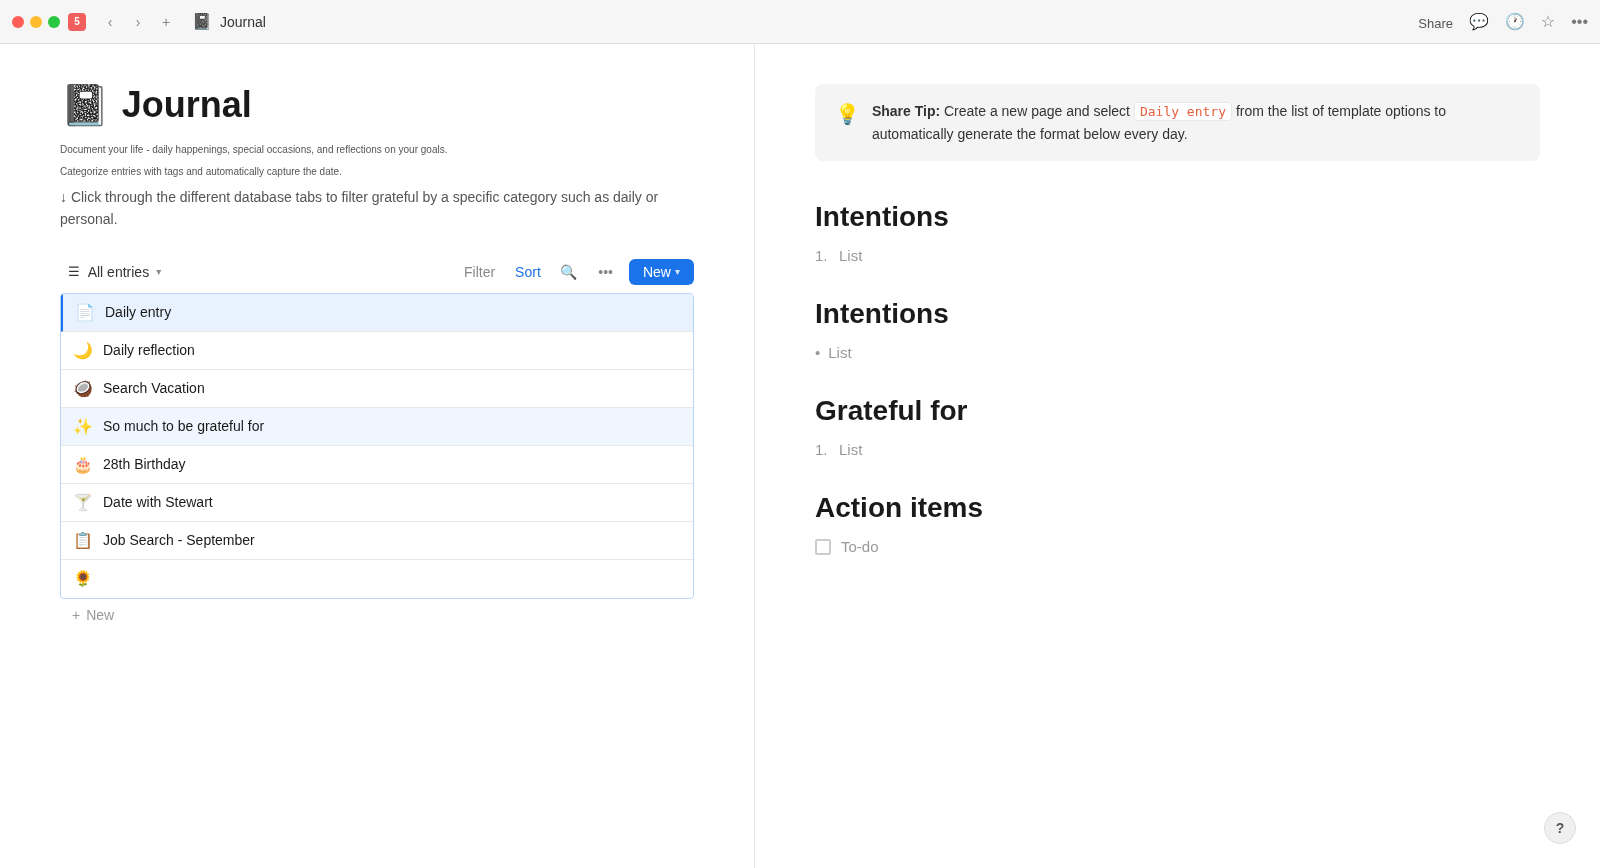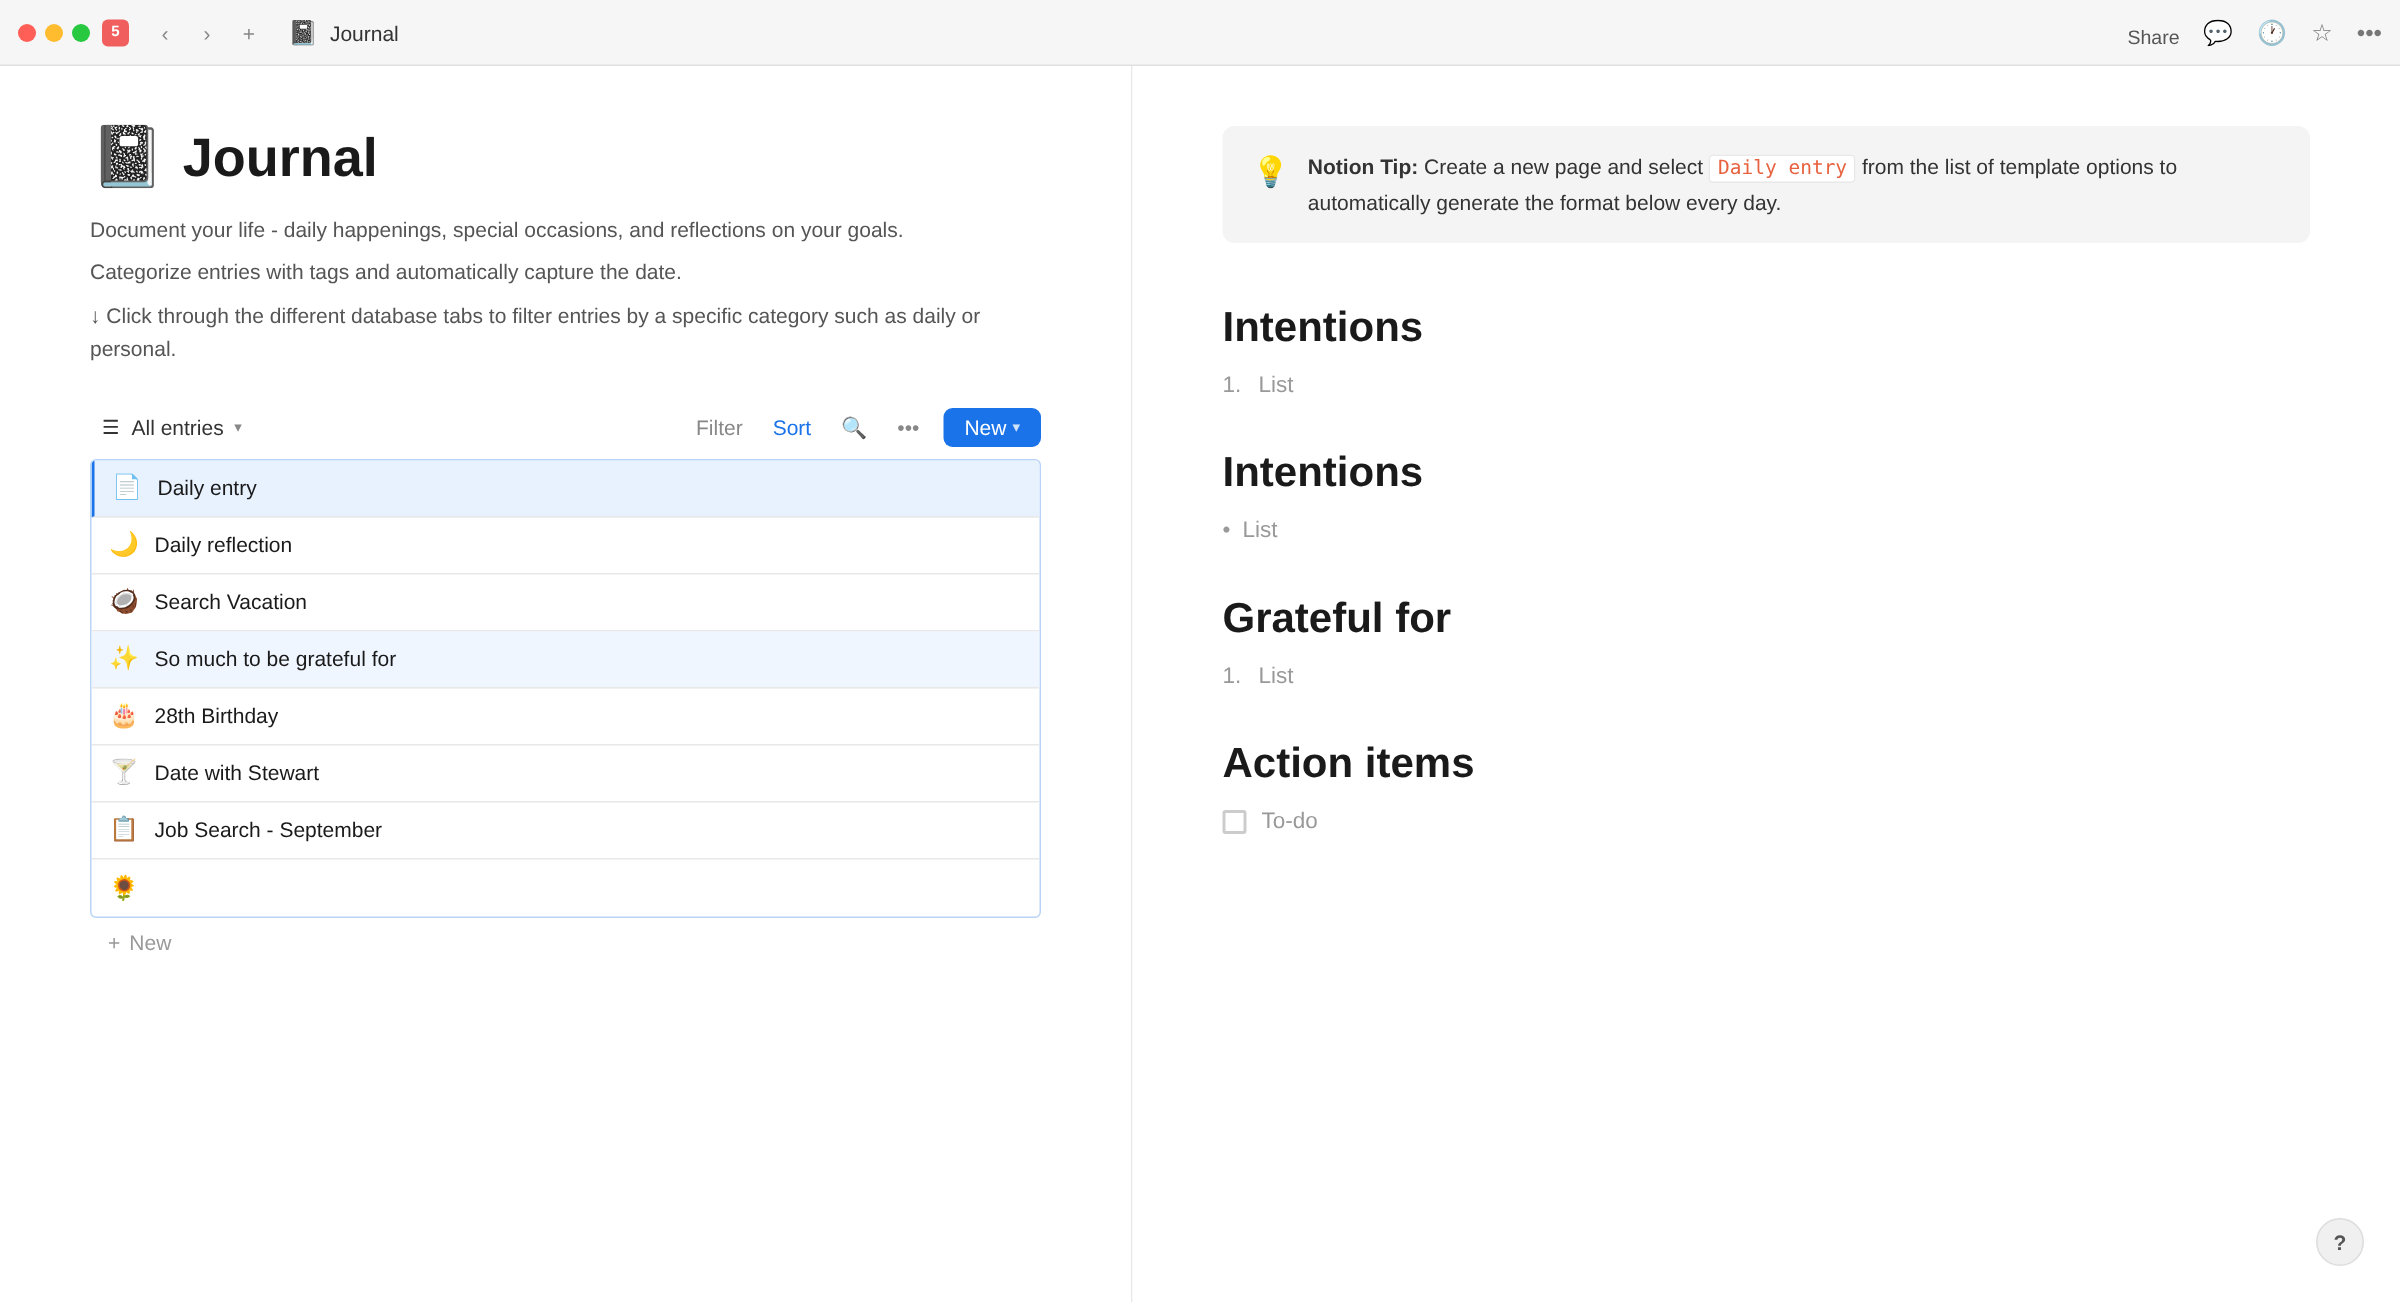--- a/index.html
+++ b/index.html
@@ -118,21 +118,21 @@
     .page-icon {
       font-size: 40px;
       line-height: 1;
     }
     .page-title {
       font-size: 36px;
       font-weight: 700;
       color: #1a1a1a;
     }
     .page-description {
-      font-size: 14px;
+      font-size: 10px;
       color: #555;
       line-height: 1.6;
       margin-bottom: 6px;
     }
     .page-hint {
       font-size: 14px;
       color: #555;
       margin-bottom: 28px;
       line-height: 1.6;
     }
@@ -375,21 +375,21 @@
 <div class="main-layout">
 
   <div class="left-panel">
 
     <div class="page-header">
       <span class="page-icon">📓</span>
       <h1 class="page-title">Journal</h1>
     </div>
     <p class="page-description">Document your life - daily happenings, special occasions, and reflections on your goals.</p>
     <p class="page-description">Categorize entries with tags and automatically capture the date.</p>
-    <p class="page-hint">↓ Click through the different database tabs to filter entries by a specific category such as daily or personal.</p>
+    <p class="page-hint">↓ Click through the different database tabs to filter grateful by a specific category such as daily or personal.</p>
 
     <div class="db-toolbar">
       <div class="db-view-selector">
         <span class="list-icon-view">☰</span>
         <span>All entries</span>
         <span style="font-size:10px;color:#888;margin-left:3px;">▾</span>
       </div>
       <div class="db-toolbar-actions">
         <span class="db-action-btn">Filter</span>
         <span class="db-action-btn sort">Sort</span>
@@ -458,21 +458,21 @@
       <span>New</span>
     </div>
 
   </div>
 
   <div class="right-panel">
 
     <div class="notion-tip">
       <span class="tip-icon">💡</span>
       <div class="tip-text">
-        <strong>Notion Tip:</strong><span> Create a new page and select </span><code class="tip-code">Daily entry</code><span> from the list of template options to automatically generate the format below every day.</span>
+        <strong>Share Tip:</strong><span> Create a new page and select </span><code class="tip-code">Daily entry</code><span> from the list of template options to automatically generate the format below every day.</span>
       </div>
     </div>
 
     <div id="sections-container">
         <div class="section-content">
           <h2 class="section-heading">Intentions</h2>
           <div class="list-item-numbered">
             <span class="num">1.</span>
             <span>List</span>
           </div>

